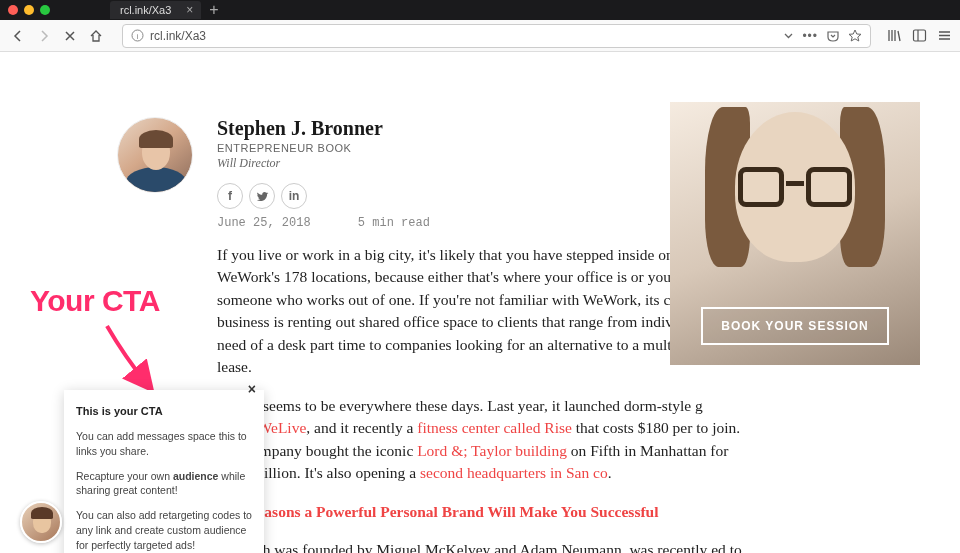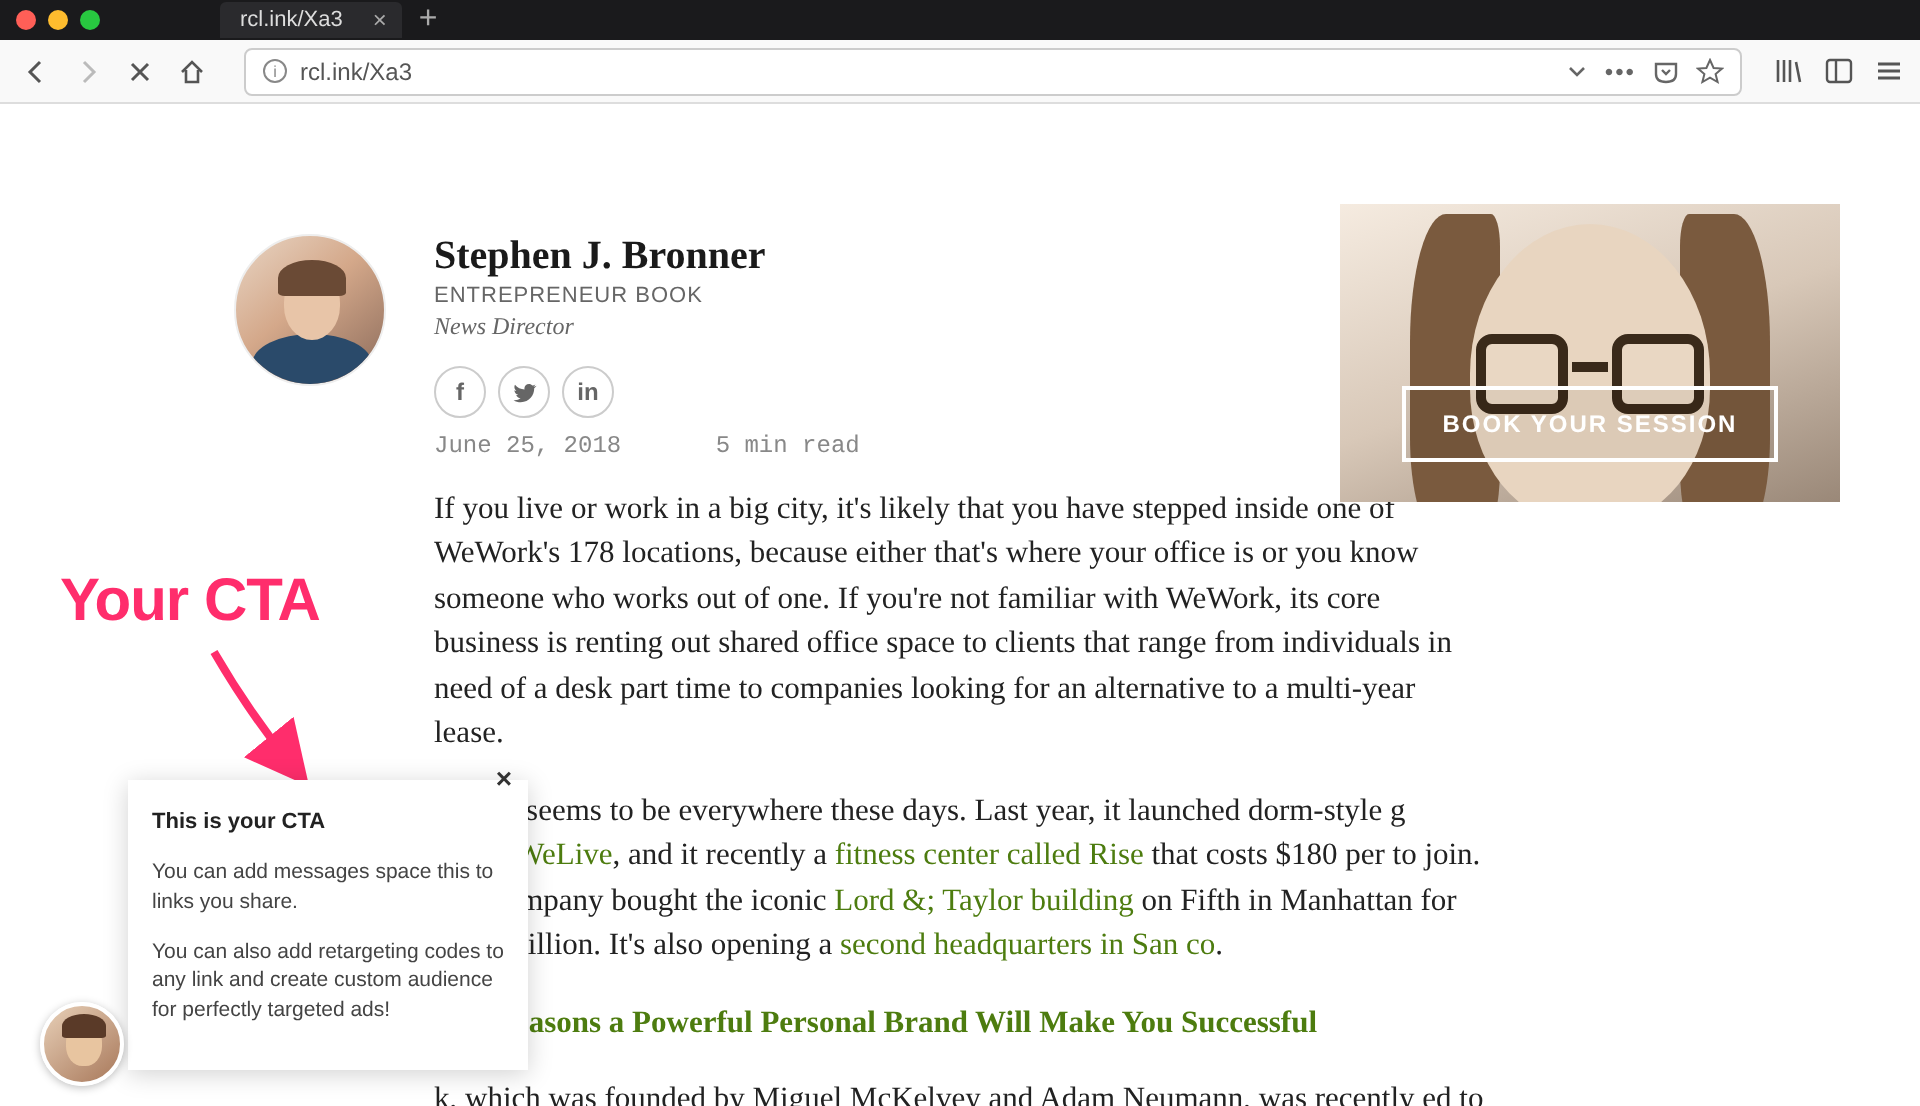--- a/index.html
+++ b/index.html
@@ -37,24 +37,24 @@
 .author-role { font-size: 11px; color: #666; letter-spacing: 0.5px; margin-top: 2px; }
 .author-title { font-family: Georgia, serif; font-size: 12px; color: #666; font-style: italic; margin-top: 2px; }
 .social-row { display: flex; gap: 6px; margin-top: 12px; }
 .social-btn { width: 26px; height: 26px; border: 1px solid #ccc; border-radius: 50%; display: flex; align-items: center; justify-content: center; font-size: 12px; color: #666; font-weight: bold; cursor: pointer; font-family: sans-serif; }
 
 .meta-row { position: absolute; left: 217px; top: 164px; font-size: 12px; color: #888; font-family: Liberation Mono, monospace; }
 .meta-read { margin-left: 40px; }
 
 .article { position: absolute; left: 217px; top: 192px; width: 525px; font-family: Georgia, serif; font-size: 15.5px; line-height: 1.45; color: #222; }
 .article p { margin-bottom: 16px; }
-.article a { color: #4d7c0f; text-decoration: none; }
+.article a { color: #ef4444; text-decoration: none; }
 .related { font-weight: 700; }
 
-.hero { position: absolute; right: 40px; top: 50px; width: 250px; height: 149px; background: linear-gradient(160deg, #f5ebe0 0%, #d8c8b8 50%, #9a8878 100%); display: flex; align-items: flex-end; justify-content: center; padding-bottom: 20px; overflow: hidden; }
+.hero { position: absolute; right: 40px; top: 50px; width: 250px; height: 263px; background: linear-gradient(160deg, #f5ebe0 0%, #d8c8b8 50%, #9a8878 100%); display: flex; align-items: flex-end; justify-content: center; padding-bottom: 20px; overflow: hidden; }
 .hero-face { position: absolute; width: 120px; height: 150px; background: #e8d5c0; border-radius: 50% 50% 45% 45%; top: 10px; left: 65px; }
 .hero-hair-l { position: absolute; width: 45px; height: 160px; background: #7a5a3e; border-radius: 40% 10% 20% 30%; top: 5px; left: 35px; }
 .hero-hair-r { position: absolute; width: 45px; height: 160px; background: #7a5a3e; border-radius: 10% 40% 30% 20%; top: 5px; right: 35px; }
 .hero-glasses { position: absolute; top: 65px; left: 68px; width: 114px; height: 42px; }
 .lens { position: absolute; width: 46px; height: 40px; border: 5px solid #3a2a1a; border-radius: 8px; background: rgba(255,255,255,0.05); }
 .lens.l { left: 0; }
 .lens.r { right: 0; }
 .bridge { position: absolute; width: 18px; height: 5px; background: #3a2a1a; top: 14px; left: 48px; }
 .cta-button { border: 2px solid #fff; color: #fff; padding: 10px 18px; font-size: 12px; font-weight: 700; letter-spacing: 1px; background: rgba(0,0,0,0.05); cursor: pointer; position: relative; z-index: 2; }
 
@@ -152,21 +152,21 @@
 
   <div class="avatar">
     <div class="shirt-s"></div>
       <div class="face-s"></div>
       <div class="hair-s"></div>
   </div>
 
   <div class="author-block">
     <div class="author-name">Stephen J. Bronner</div>
     <div class="author-role">ENTREPRENEUR BOOK</div>
-    <div class="author-title">News Director</div>
+    <div class="author-title">Will Director</div>
     <div class="social-row">
       <div class="social-btn">
           <span>f</span>
         </div>
       <div class="social-btn">
         <svg width="13" height="13" viewBox="0 0 13 13">
             <path d="M12 3c-.4.2-.9.3-1.3.4.5-.3.8-.7 1-1.2-.4.3-.9.5-1.5.6-.4-.5-1-.8-1.7-.8-1.3 0-2.3 1-2.3 2.3 0 .2 0 .4.1.5C4.4 4.7 2.7 3.8 1.5 2.4c-.2.3-.3.7-.3 1.1 0 .8.4 1.5 1 1.9-.4 0-.7-.1-1-.3 0 1.1.8 2.1 1.9 2.3-.2.1-.4.1-.6.1-.2 0-.3 0-.4 0 .3.9 1.2 1.6 2.2 1.6-.8.6-1.8 1-2.9 1-.2 0-.4 0-.6 0 1 .7 2.3 1 3.6 1 4.3 0 6.7-3.6 6.7-6.7v-.3c.5-.3.9-.7 1.2-1.2z" fill="#666"></path>
           </svg>
       </div>
       <div class="social-btn">
@@ -200,20 +200,21 @@
         <div class="bridge"></div>
         <div class="lens r"></div>
       </div>
     <div class="cta-button">BOOK YOUR SESSION</div>
   </div>
 
   <div class="popup">
     <div class="popup-close">×</div>
     <div class="popup-title">This is your CTA</div>
     <p>You can add messages space this to links you share.</p>
+    <p><span>Recapture your own </span><b>audience</b><span> while sharing great content!</span></p>
     <p>You can also add retargeting codes to any link and create custom audience for perfectly targeted ads!</p>
 
   </div>
 
   <div class="mini-avatar">
     <div class="mini-face"></div>
       <div class="mini-hair"></div>
   </div>
 
 </div>

